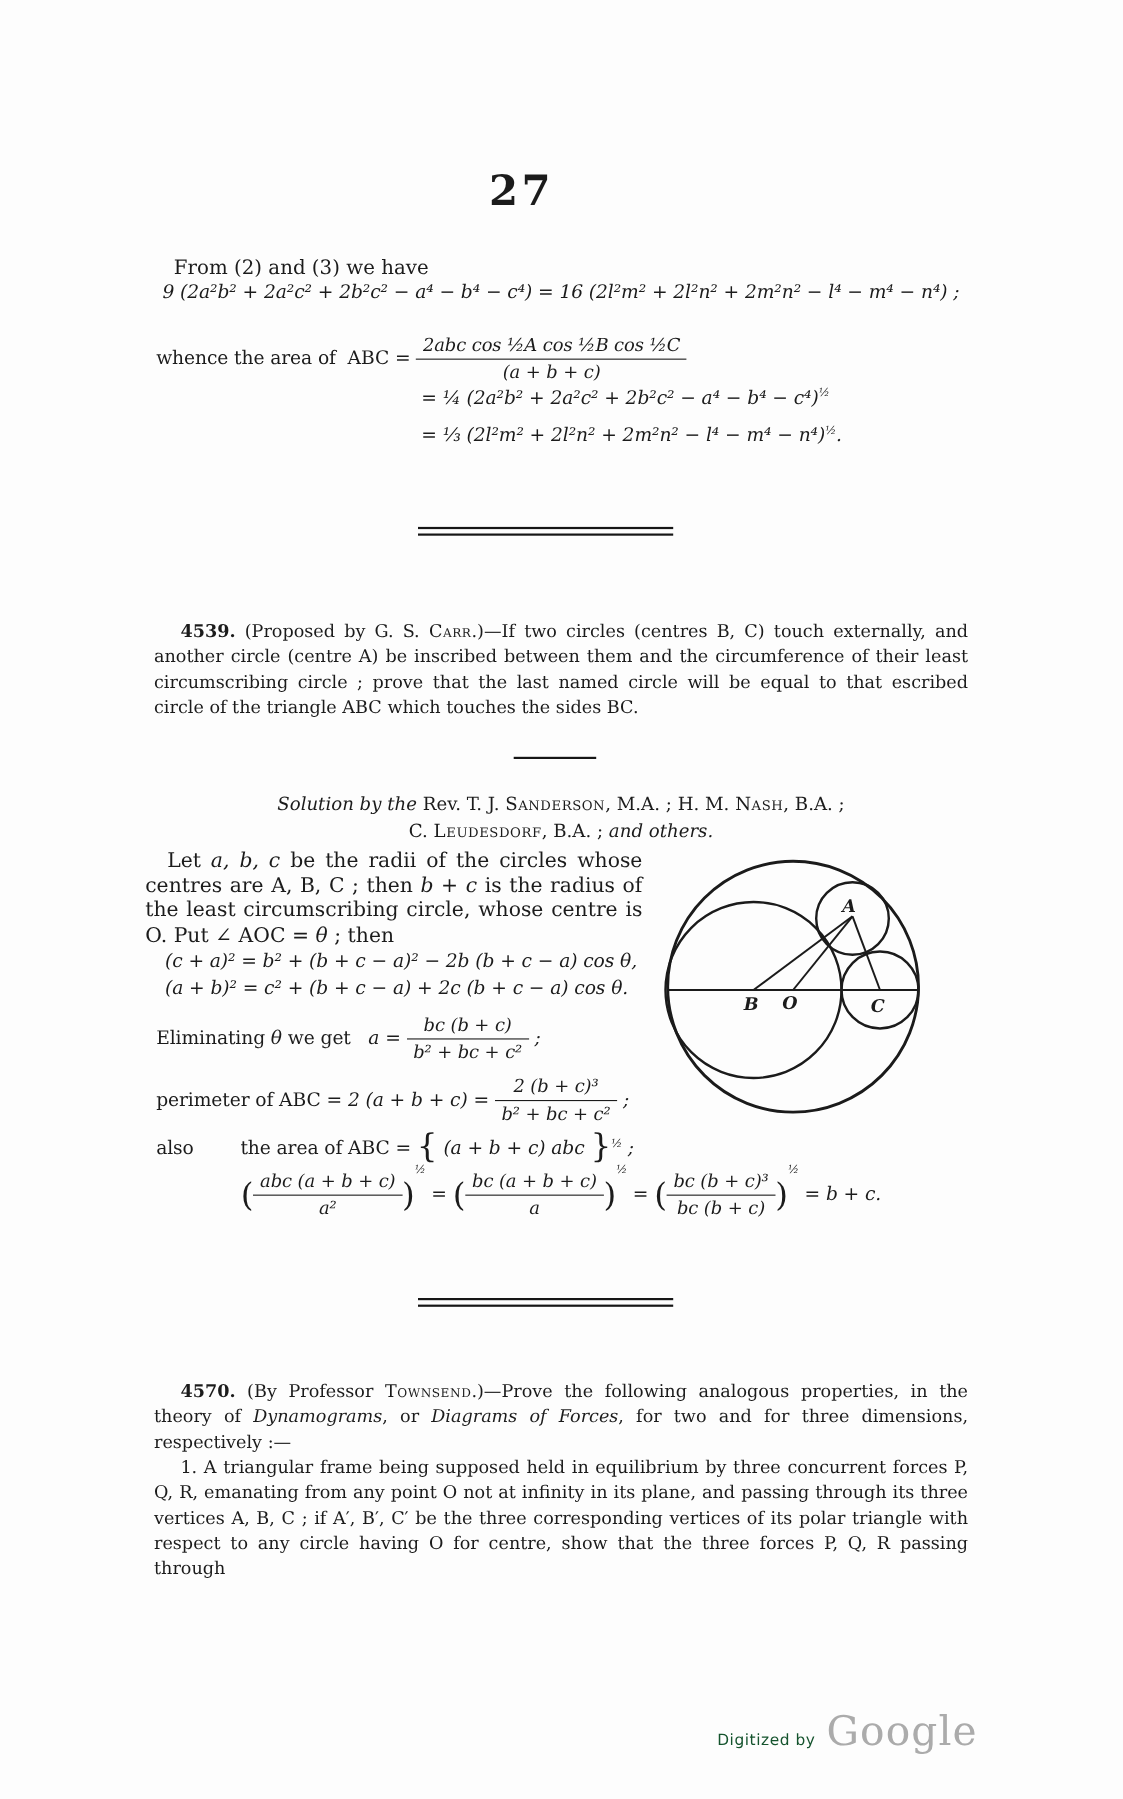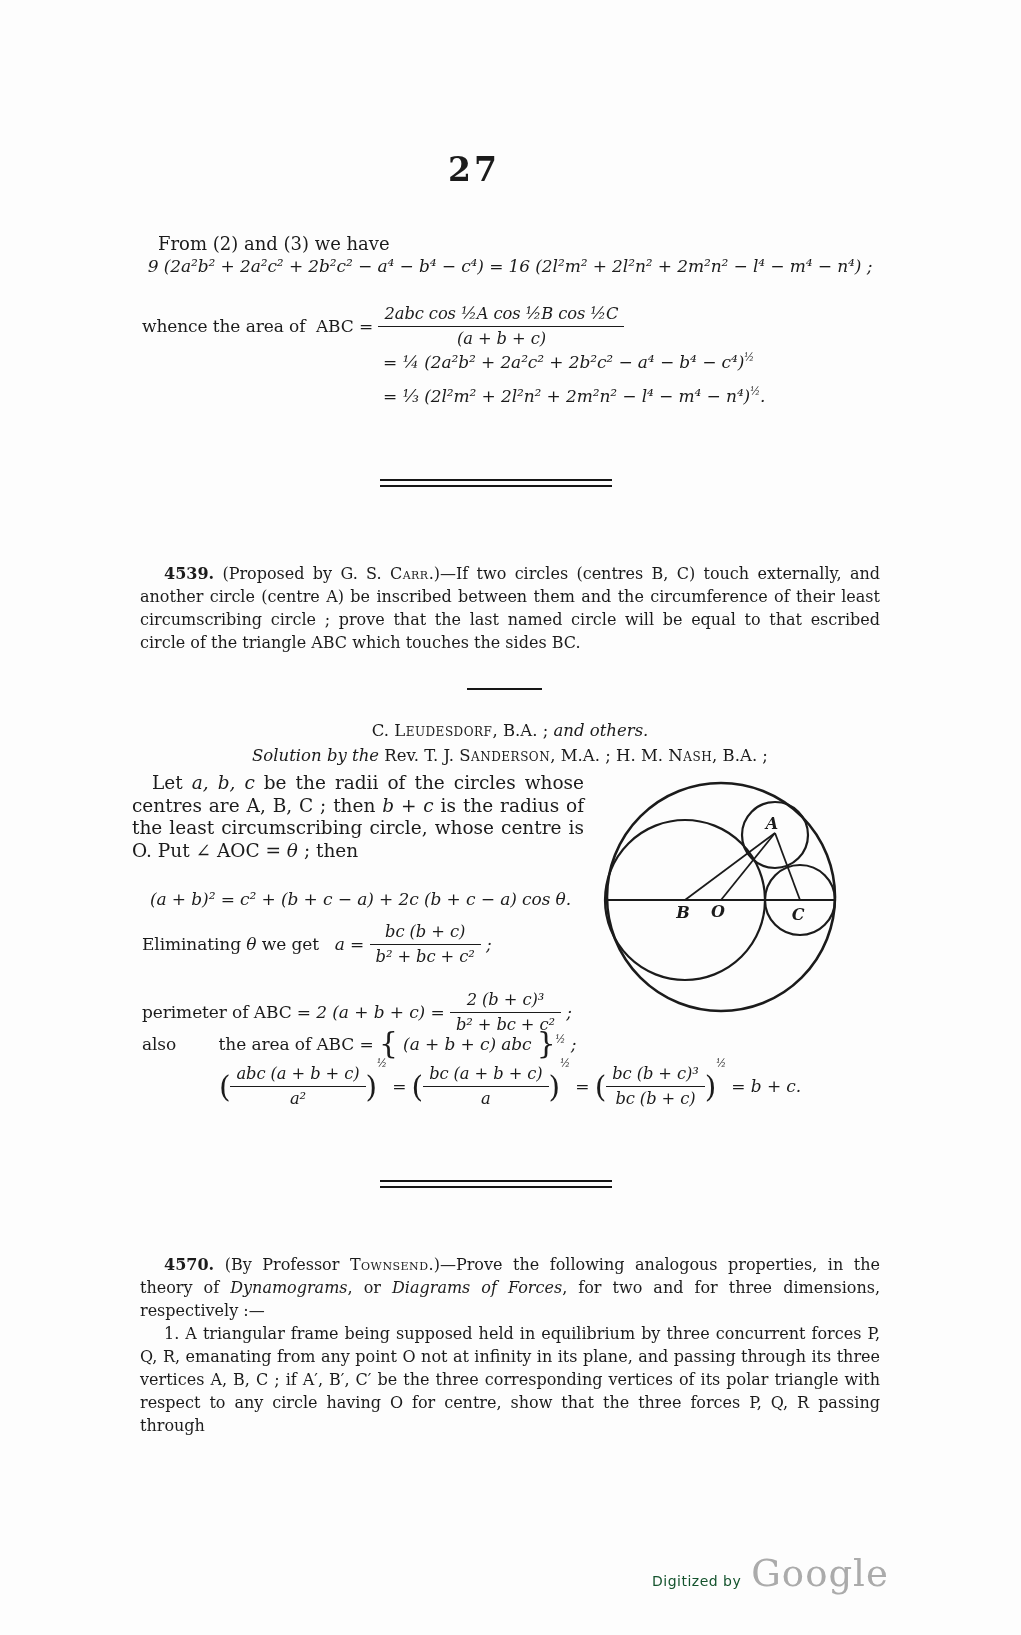--- a/index.html
+++ b/index.html
@@ -2,21 +2,21 @@
 <html><head>
 <meta charset="utf-8">
 <style>
   html,body{margin:0;padding:0;background:#e8e8e8;}
   .page{
     position:relative;width:1021px;height:1635px;background:#fdfdfd;
     font-family:"DejaVu Serif","DejaVu Sans",serif;color:#1b1b1b;overflow:hidden;
   }
   .pagenum{
     position:absolute;left:424px;top:150px;width:100px;text-align:center;
-    font-size:33px;font-weight:bold;letter-spacing:3px;
+    font-size:38px;font-weight:bold;letter-spacing:3px;
   }
   .lead{position:absolute;left:158px;top:233px;font-size:18px;}
   .eq{position:absolute;white-space:nowrap;font-size:17px;font-style:italic;line-height:1.25;letter-spacing:-0.1px;}
   .eqf{display:flex;align-items:center;}
   .eq .rm,.rm{font-style:normal;}
   .it{font-style:italic;}
   .bd{font-weight:bold;}
   .sc{font-variant:small-caps;letter-spacing:0.5px;}
   sup.sup{font-size:60%;line-height:0;}
   .eqf sup.sup{align-self:flex-start;margin-top:0px;}
@@ -37,21 +37,21 @@
   .para p{margin:0;text-indent:24px;}
   #p4539{top:562px;}
   #p4570{top:1253px;}
   .attribution{position:absolute;left:140px;top:718px;width:740px;text-align:center;
     font-size:16.5px;line-height:25px;}
   .solpara{position:absolute;left:132px;top:772px;width:452px;font-size:18.5px;
     line-height:22.5px;text-align:justify;text-indent:20px;}
   #eq-s1{left:150px;top:864px;}
   #eq-s2{left:150px;top:889px;}
   #eq-elim{left:142px;top:922px;}
-  #eq-perim{left:142px;top:978px;margin-top:12px;}
+  #eq-perim{left:142px;top:978px;}
   #eq-area{left:142px;top:1034px;}
   #eq-final{left:140px;top:1064px;width:740px;justify-content:center;}
   #fig{position:absolute;left:592px;top:766px;}
   .watermark{position:absolute;left:652px;top:1552px;display:flex;align-items:baseline;gap:10px;}
   .wm-pre{font-family:"DejaVu Sans",sans-serif;font-size:14px;color:#14532d;letter-spacing:0.5px;}
   .wm-brand{font-family:"DejaVu Serif",serif;font-size:37px;color:#ababab;letter-spacing:1px;}
 </style>
 </head>
 <body>
 
@@ -73,22 +73,22 @@
 
   <div class="rule-double" id="rule1"></div>
 
   <div class="para" id="p4539">
     <p><span class="bd">4539.</span><span>  (Proposed by G. S. </span><span class="sc">Carr</span><span>.)—If two circles (centres B, C) touch externally, and another circle (centre A) be inscribed between them and the circumference of their least circumscribing circle ; prove that the last named circle will be equal to that escribed circle of the triangle ABC which touches the sides BC.</span></p>
   </div>
 
   <div class="rule-short"></div>
 
   <div class="attribution">
+    <div class="attr-line"><span class="it">Solution by the </span><span>Rev. T. J. </span><span class="sc">Sanderson</span><span>, M.A. ;  H. M. </span><span class="sc">Nash</span><span>, B.A. ;</span></div>
     <div class="attr-line"><span>C. </span><span class="sc">Leudesdorf</span><span>, B.A. ; </span><span class="it">and others.</span></div>
-    <div class="attr-line"><span class="it">Solution by the </span><span>Rev. T. J. </span><span class="sc">Sanderson</span><span>, M.A. ;  H. M. </span><span class="sc">Nash</span><span>, B.A. ;</span></div>
   </div>
 
   <div class="solpara"><span>Let </span><span class="it">a, b, c</span><span> be the radii of the circles whose centres are A, B, C ; then </span><span class="it">b + c</span><span> is the radius of the least circumscribing circle, whose centre is O.  Put ∠ AOC = </span><span class="it">θ</span><span> ; then</span></div>
 
   <svg id="fig" width="292" height="262" viewBox="0 0 292 262" aria-hidden="true">
     <g fill="none" stroke="#1b1b1b">
       <circle cx="129" cy="131" r="114" stroke-width="2.6"></circle>
       <circle cx="93" cy="134" r="80" stroke-width="2.2"></circle>
       <circle cx="208" cy="134" r="35" stroke-width="2.2"></circle>
       <circle cx="183" cy="69" r="33" stroke-width="2.2"></circle>
@@ -98,20 +98,21 @@
       <line x1="183" y1="67" x2="208" y2="134" stroke-width="1.8"></line>
     </g>
     <g font-size="16" font-weight="bold" font-style="italic" fill="#1b1b1b" text-anchor="middle" font-family="DejaVu Serif, serif">
       <text x="180" y="63">A</text>
       <text x="91" y="152">B</text>
       <text x="126" y="151">O</text>
       <text x="206" y="154">C</text>
     </g>
   </svg>
 
+  <div class="eq" id="eq-s1"><span>(c + a)² = b² + (b + c − a)² − 2b (b + c − a) cos θ,</span></div>
   <div class="eq" id="eq-s2"><span>(a + b)² = c² + (b + c − a) + 2c (b + c − a) cos θ.</span></div>
   <div class="eq eqf" id="eq-elim">
       <span class="rm">Eliminating&nbsp;</span>
       <span>θ</span>
       <span class="rm">&nbsp;we get&nbsp;&nbsp;&nbsp;</span>
       <span>a =&nbsp;</span>
       <span class="frac">
         <span class="fn">bc (b + c)</span>
         <span class="fd">b² + bc + c²</span>
       </span>

